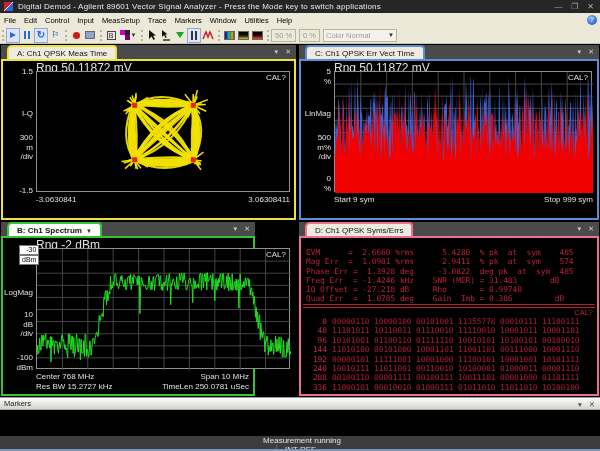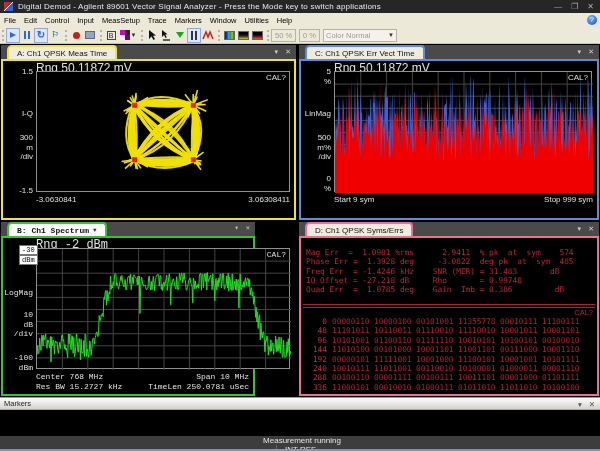--- a/index.html
+++ b/index.html
@@ -37,21 +37,21 @@
 .spec1 { width:11px; height:9px; border:1px solid #666; background:linear-gradient(90deg,#124,#23b 20%,#2ac 40%,#2a2 60%,#bb2 80%,#b22); }
 .spec2 { width:11px; height:9px; border:1px solid #666; background:linear-gradient(0deg,#cc2 0%,#551 30%,#111 55%,#000 100%); }
 .spec3 { width:11px; height:9px; border:1px solid #666; background:linear-gradient(0deg,#d60 0%,#712 35%,#101 60%,#000 100%); }
 .txtbtn { height:13px; font-size:7.5px; color:#9a9a9a; background:#ece9d8; border:1px solid #b8b4a4; padding:0 3px; display:flex; align-items:center; margin-right:3px; }
 .combo { width:74px; height:13px; font-size:7.5px; color:#9a9a9a; background:#f4f2ea; border:1px solid #b8b4a4; display:flex; align-items:center; padding:0 2px; justify-content:space-between; }
 
 .main { position:relative; height:353px; background:#000; }
 .panel { position:absolute; }
 #panelA { left:1px; top:1px; width:295px; height:175px; --c:#ece23e; }
 #panelC { left:299px; top:1px; width:300px; height:175px; --c:#5a8fd8; }
-#panelB { left:1px; top:178px; width:254px; height:174px;font-family:Liberation Mono, monospace; --c:#35c435; }
+#panelB { left:1px; top:178px; width:254px; height:174px; --c:#35c435; }
 #panelD { left:299px; top:178px; width:300px; height:174px; --c:#ee6f95; }
 .phead { height:14px; background:#4a4a4a; position:relative; display:flex; }
 .ptab { margin-left:6px; padding:1px 8px 0 8px; background:#efecdf; border:2px solid var(--c); border-bottom:none; border-radius:5px 4px 0 0; font-size:8px; color:#111; white-space:nowrap; display:flex; align-items:center; gap:4px; }
 .ptab.active { background:#fff; font-weight:bold; }
 .tab-arrow { font-size:6px; color:#333; font-weight:normal; }
 .pctrl { position:absolute; right:5px; top:2px; color:#cccccc; font-size:7px; display:flex; gap:7px; line-height:9px; }
 .pbody { position:absolute; left:0; top:14px; right:0; bottom:0; background:#000; border:2px solid var(--c); }
 .rng { position:absolute; left:33px; top:0px; color:#e0e0e0; font-size:12px; white-space:nowrap; }
 .plot { position:absolute; left:33px; top:10px; border:1px solid #909090; background:#000; }
 .plot svg { position:absolute; left:0; top:0; }
@@ -496,20 +496,21 @@
         <div class="ptab">
             <span>D: Ch1 QPSK Syms/Errs</span>
           </div>
         <div class="pctrl">
           <span>▾</span>
           <span>✕</span>
         </div>
       </div>
       <div class="pbody">
         <div class="dstats">
+          <pre>EVM      =  2.6660 %rms      5.4280  % pk  at  sym    485</pre>
           <pre>Mag Err  =  1.0981 %rms      2.9411  % pk  at  sym    574</pre>
           <pre>Phase Err =  1.3928 deg     -3.0822  deg pk  at  sym  485</pre>
           <pre>Freq Err  = -1.4246 kHz    SNR (MER) = 31.483       dB</pre>
           <pre>IQ Offset = -27.218 dB     Rho       = 0.99740</pre>
           <pre>Quad Err  =  1.0785 deg    Gain  Imb = 0.386         dB</pre>
         </div>
         <div class="dsep"></div>
         <div class="dcal">CAL?</div>
         <div class="dtable" id="dtable">
             <div class="trow">

